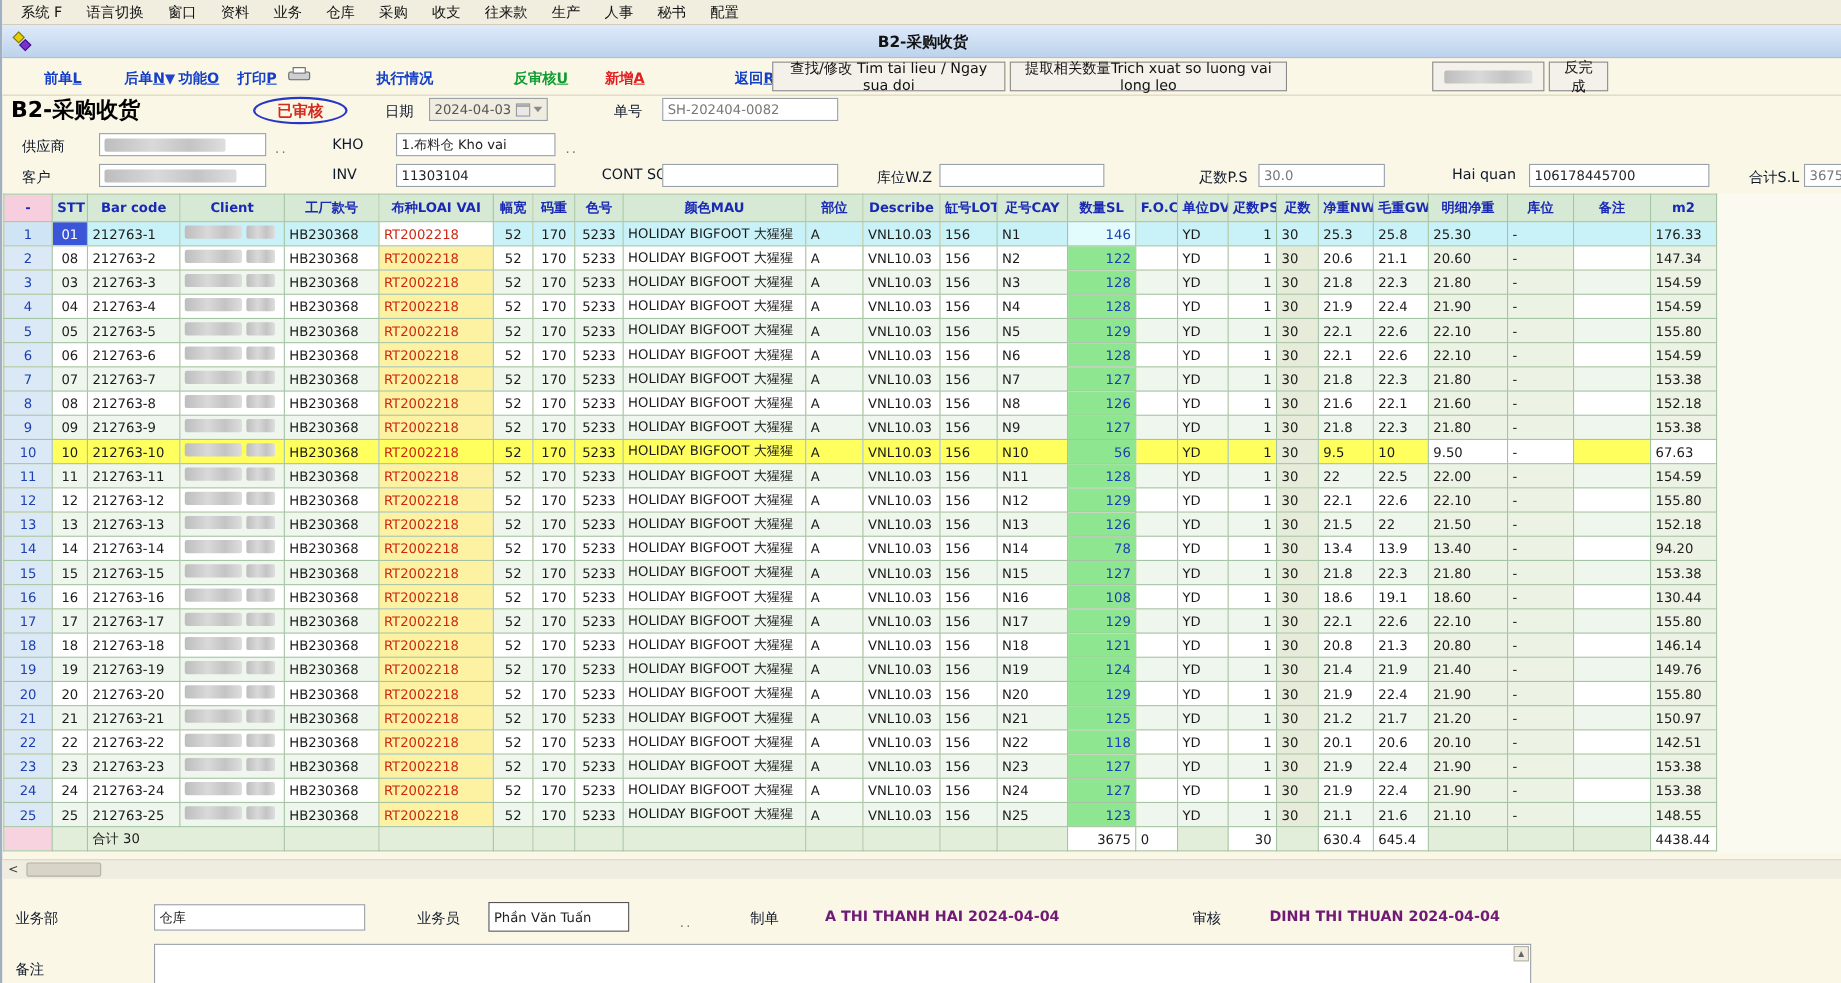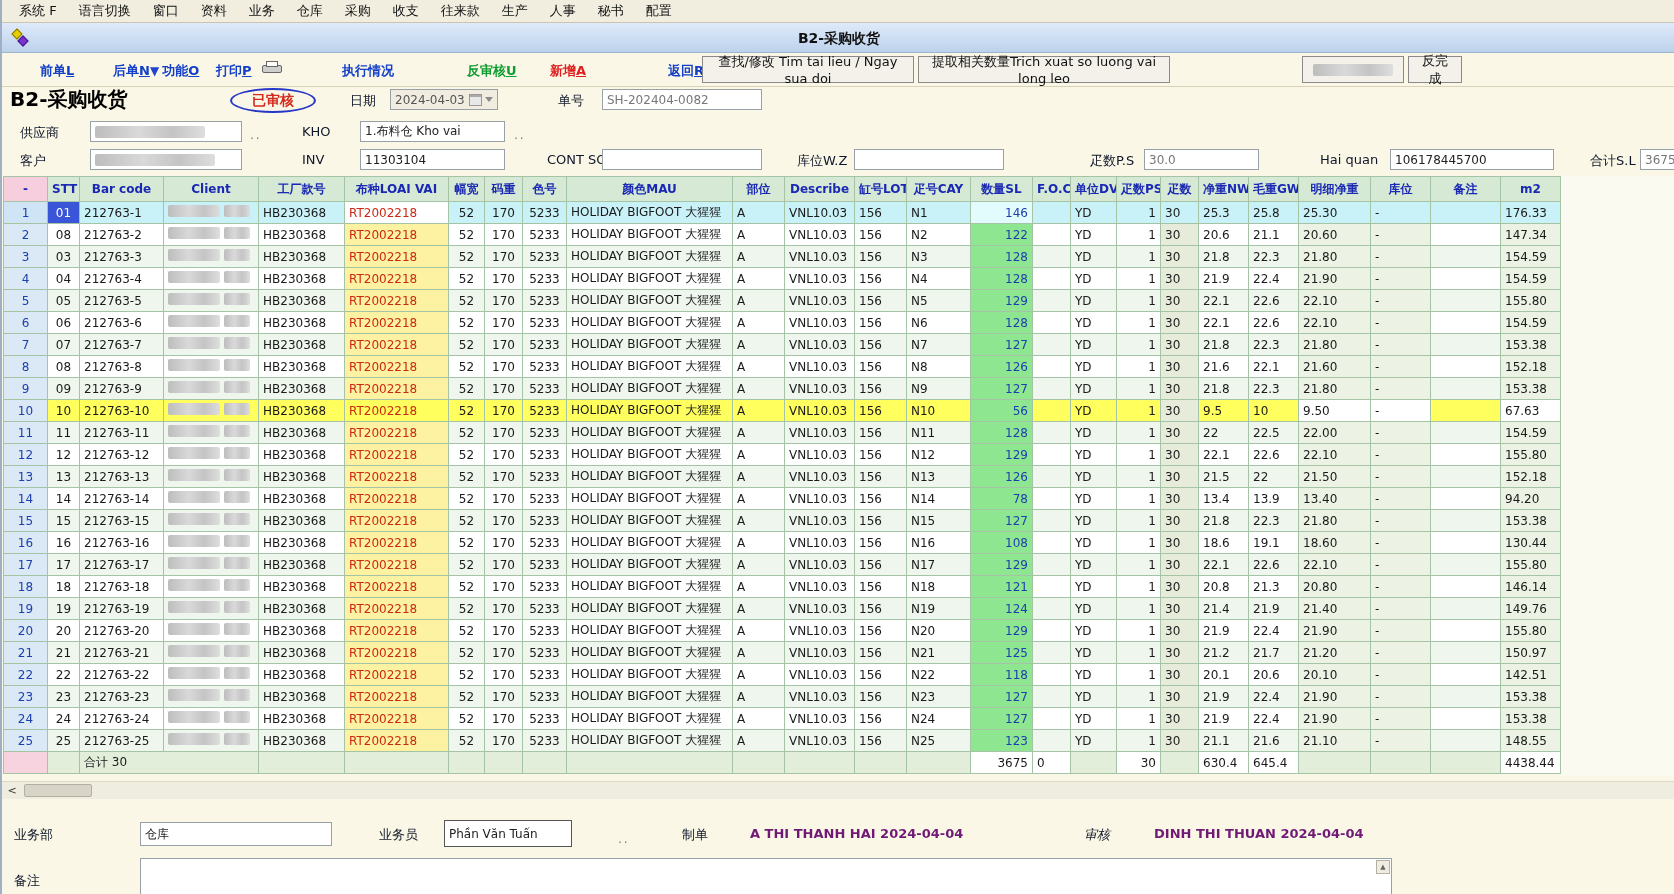--- a/index.html
+++ b/index.html
@@ -975,21 +975,21 @@
   <div class="inputbox" style="left:138px;top:822px;width:192px;height:24px;">
       <span>仓库</span>
     </div>
   <span class="flabel" style="left:377px;top:826px;">业务员</span>
   <div class="inputbox" style="left:442px;top:820px;width:128px;height:27px;border-color:#555;">
       <span>Phần Văn Tuấn</span>
     </div>
   <span class="dots" style="left:616px;top:832px;">..</span>
   <span class="flabel" style="left:680px;top:826px;">制单</span>
   <span class="teal" style="left:748px;top:826px;">A THI THANH HAI  2024-04-04</span>
-  <span class="flabel" style="left:1082px;top:826px;font-style:italic;">审核</span>
+  <span class="flabel" style="left:1082px;top:826px;">审核</span>
   <span class="teal" style="left:1152px;top:826px;">DINH THI THUAN  2024-04-04</span>
 
   <span class="flabel" style="left:12px;top:872px;">备注</span>
   <div class="remark-box">
     <span class="remark-up">▲</span>
   </div>
 
 </div>
 
 </body></html>

